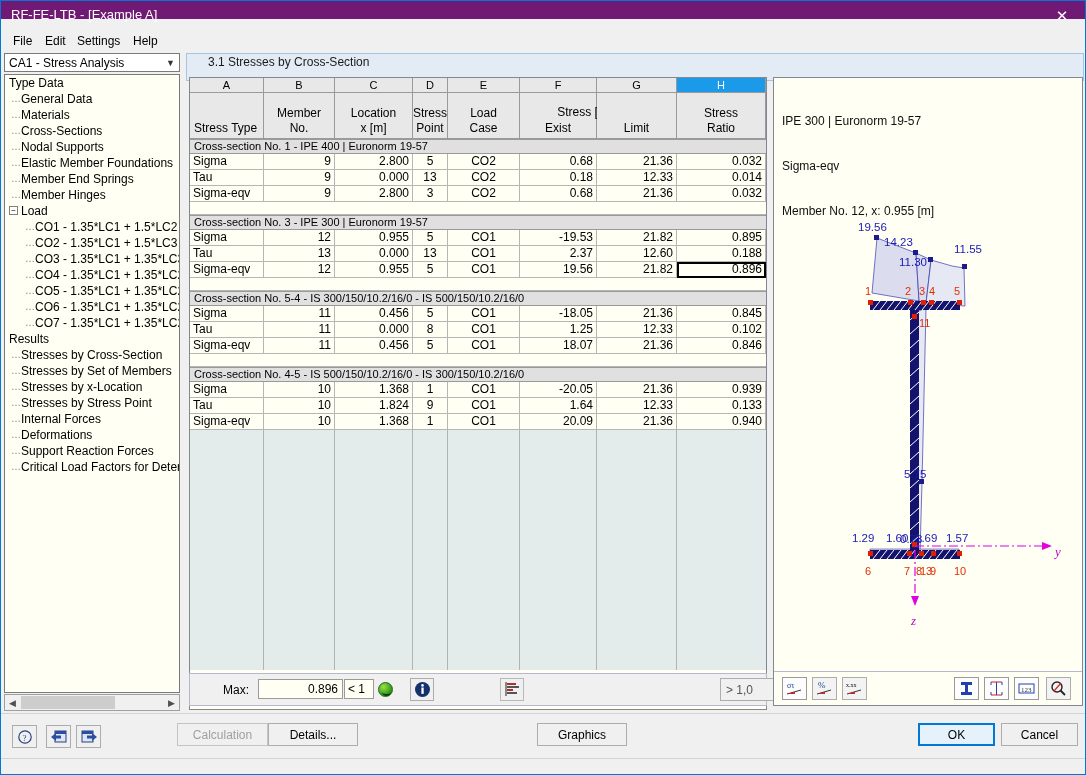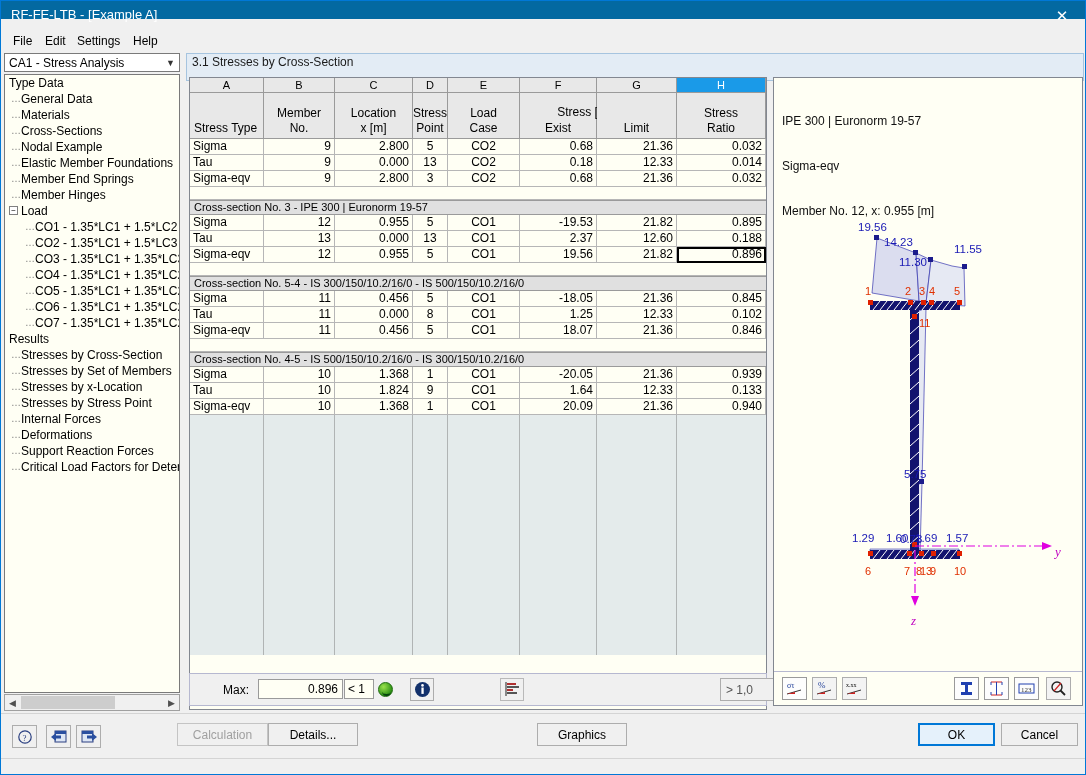--- a/index.html
+++ b/index.html
@@ -15,21 +15,21 @@
     position: relative;
     width: 1086px; height: 775px;
     background: #f0f0f0;
     border: 1px solid #0078d7;
     overflow: hidden;
   }
 
   
   .titlebar {
     position: absolute; left: 0; top: 0; width: 1084px; height: 18px;
-    background: #0369a1;
+    background: #701a75;
     color: #ffffff;
   }
   .titlebar .title {
     position: absolute; left: 10px; top: 6px;
     font-size: 13px; color: #ffffff;
   }
   .titlebar .closebtn {
     position: absolute; right: 0px; top: 0px; width: 46px; height: 30px;
     display: flex; align-items: center; justify-content: center;
     color: #fff; font-size: 15px; cursor: pointer;
@@ -90,21 +90,21 @@
   }
   .hscroll-left .thumb {
     position: absolute; left: 16px; top: 1px; width: 94px; height: 13px;
     background: #cdcdcd; cursor: pointer;
   }
 
   
   .panel-header {
     position: absolute; left: 185px; top: 52px; width: 898px; height: 28px;
     background: #e3ecf5; border: 1px solid #a6c4df;
-    font-size: 12px; color: #1a1a1a; line-height: 17px; padding-left: 5px;
+    font-size: 12px; color: #1a1a1a; line-height: 17px; padding-left: 21px;
   }
 
   .table-panel {
     position: absolute; left: 188px; top: 76px; width: 578px; height: 633px;
     background: #fffff4; border: 1px solid #828790;
     overflow: hidden;
   }
 
   
   .sheet { position: absolute; left: 0; top: 0; width: 576px; }
@@ -266,21 +266,21 @@
   <div class="combo-nav">
     <div class="val">CA1 - Stress Analysis</div>
     <div class="arrow">▼</div>
   </div>
 
   <div class="tree" id="tree-host">
       <div class="tnode"><span>Type Data</span></div>
       <div class="tnode child"><span class="dash">…</span><span>General Data</span></div>
       <div class="tnode child"><span class="dash">…</span><span>Materials</span></div>
       <div class="tnode child"><span class="dash">…</span><span>Cross-Sections</span></div>
-      <div class="tnode child"><span class="dash">…</span><span>Nodal Example</span></div>
+      <div class="tnode child"><span class="dash">…</span><span>Nodal Supports</span></div>
       <div class="tnode child"><span class="dash">…</span><span>Elastic Member Foundations</span></div>
       <div class="tnode child"><span class="dash">…</span><span>Member End Springs</span></div>
       <div class="tnode child"><span class="dash">…</span><span>Member Hinges</span></div>
       <div class="tnode child"><span class="expander">−</span><span>Load</span></div>
       <div class="tnode gchild"><span class="dash">…</span><span>CO1 - 1.35*LC1 + 1.5*LC2 -</span></div>
       <div class="tnode gchild"><span class="dash">…</span><span>CO2 - 1.35*LC1 + 1.5*LC3 -</span></div>
       <div class="tnode gchild"><span class="dash">…</span><span>CO3 - 1.35*LC1 + 1.35*LC3</span></div>
       <div class="tnode gchild"><span class="dash">…</span><span>CO4 - 1.35*LC1 + 1.35*LC2</span></div>
       <div class="tnode gchild"><span class="dash">…</span><span>CO5 - 1.35*LC1 + 1.35*LC2</span></div>
       <div class="tnode gchild"><span class="dash">…</span><span>CO6 - 1.35*LC1 + 1.35*LC2</span></div>
@@ -344,20 +344,21 @@
           </div>
           <div class="subhead" style="width:80px">
             <span class="l1"></span>
             <span class="l2">Limit</span>
           </div>
           <div class="subhead" style="width:89px">
             <span class="l1">Stress</span>
             <span class="l2">Ratio</span>
           </div>
         </div>
+        <div class="group-row">Cross-section No. 1 - IPE 400 | Euronorm 19-57</div>
         <div class="data-row">
           <div class="cell l" style="width:74px">Sigma</div>
           <div class="cell r" style="width:71px">9</div>
           <div class="cell r" style="width:78px">2.800</div>
           <div class="cell c" style="width:35px">5</div>
           <div class="cell c" style="width:72px">CO2</div>
           <div class="cell r" style="width:77px">0.68</div>
           <div class="cell r" style="width:80px">21.36</div>
           <div class="cell r" style="width:89px">0.032</div>
         </div>

